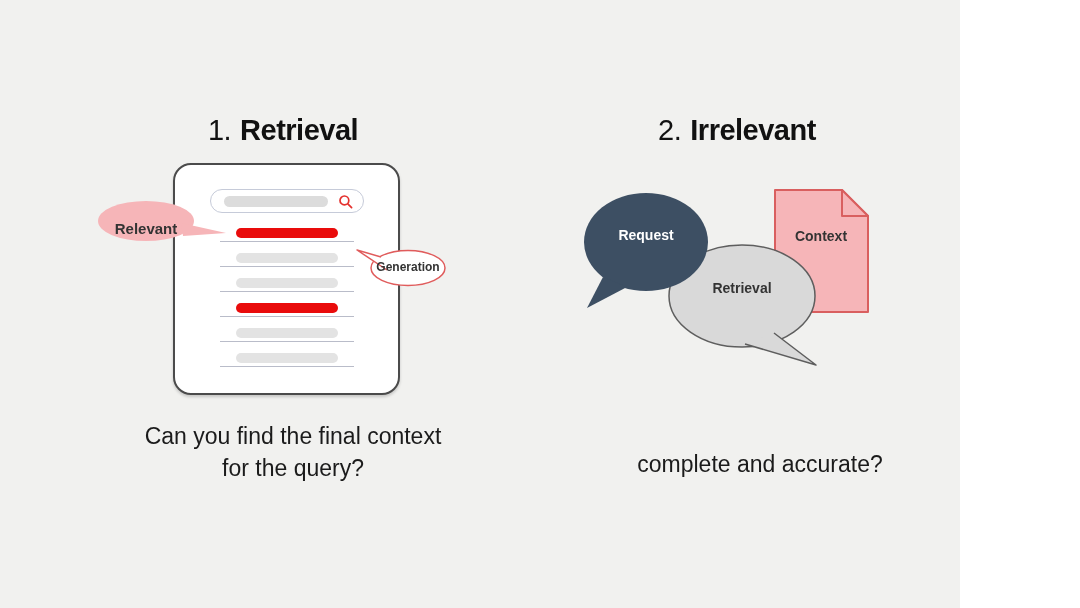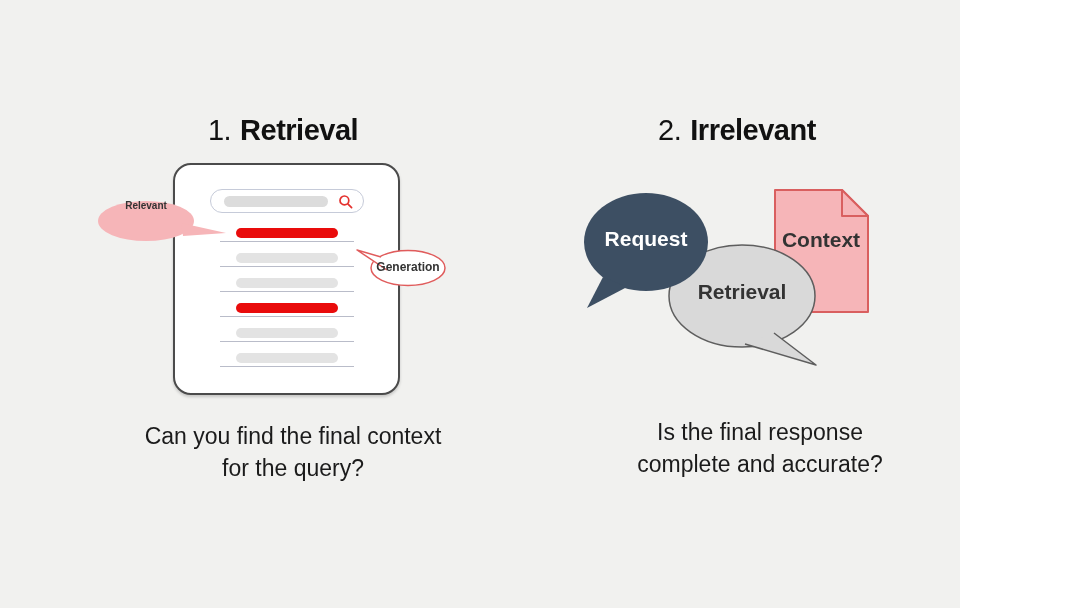--- a/index.html
+++ b/index.html
@@ -47,27 +47,27 @@
   .result-divider {
     width:134px; height:0; margin:3px auto 11px auto;
     border-bottom:1.5px solid #b9bcc9;
   }
 
   
   .bubble-svg { position:absolute; }
   .bubble-label {
     position:absolute; text-align:center; font-weight:700; color:#333;
   }
-  .relevant-label   { left:99px;  top:200px; width:94px; font-size:10px; }
+  .relevant-label   { left:99px;  top:220px; width:94px; font-size:15px; }
   .irrelevant-label { left:363px; top:260px; width:90px; font-size:12px; }
 
   
   .gen-label {
     position:absolute; width:110px; text-align:center;
-    font-weight:700; font-size:21px; color:#333;
+    font-weight:700; font-size:14px; color:#333;
   }
   .request-label  { left:591px; top:227px; color:#ffffff; }
   .response-label { left:687px; top:280px; }
   .context-label  { left:766px; top:228px; }
 
   
   .caption {
     position:absolute; width:330px; text-align:center;
     font-size:23px; line-height:32px; color:#1b1b1b; font-weight:400;
   }
@@ -169,21 +169,21 @@
       <ellipse cx="71" cy="57" rx="62" ry="49" fill="#3d4f63"></ellipse>
       <path d="M28,92 L12,123 L52,102" fill="#3d4f63"></path>
     </g>
   </svg>
 
   <div class="gen-label request-label">Request</div>
   <div class="gen-label response-label">Retrieval</div>
   <div class="gen-label context-label">Context</div>
 
   <div class="caption caption-right">
-    <span>Is the final response</span><br>
+    <br>
     <span>complete and accurate?</span>
   </div>
 
   <div class="logo">
     <div class="bar bar1"></div>
     <div class="bar bar2"></div>
     <div class="bar bar3"></div>
   </div>
 
 </div>

